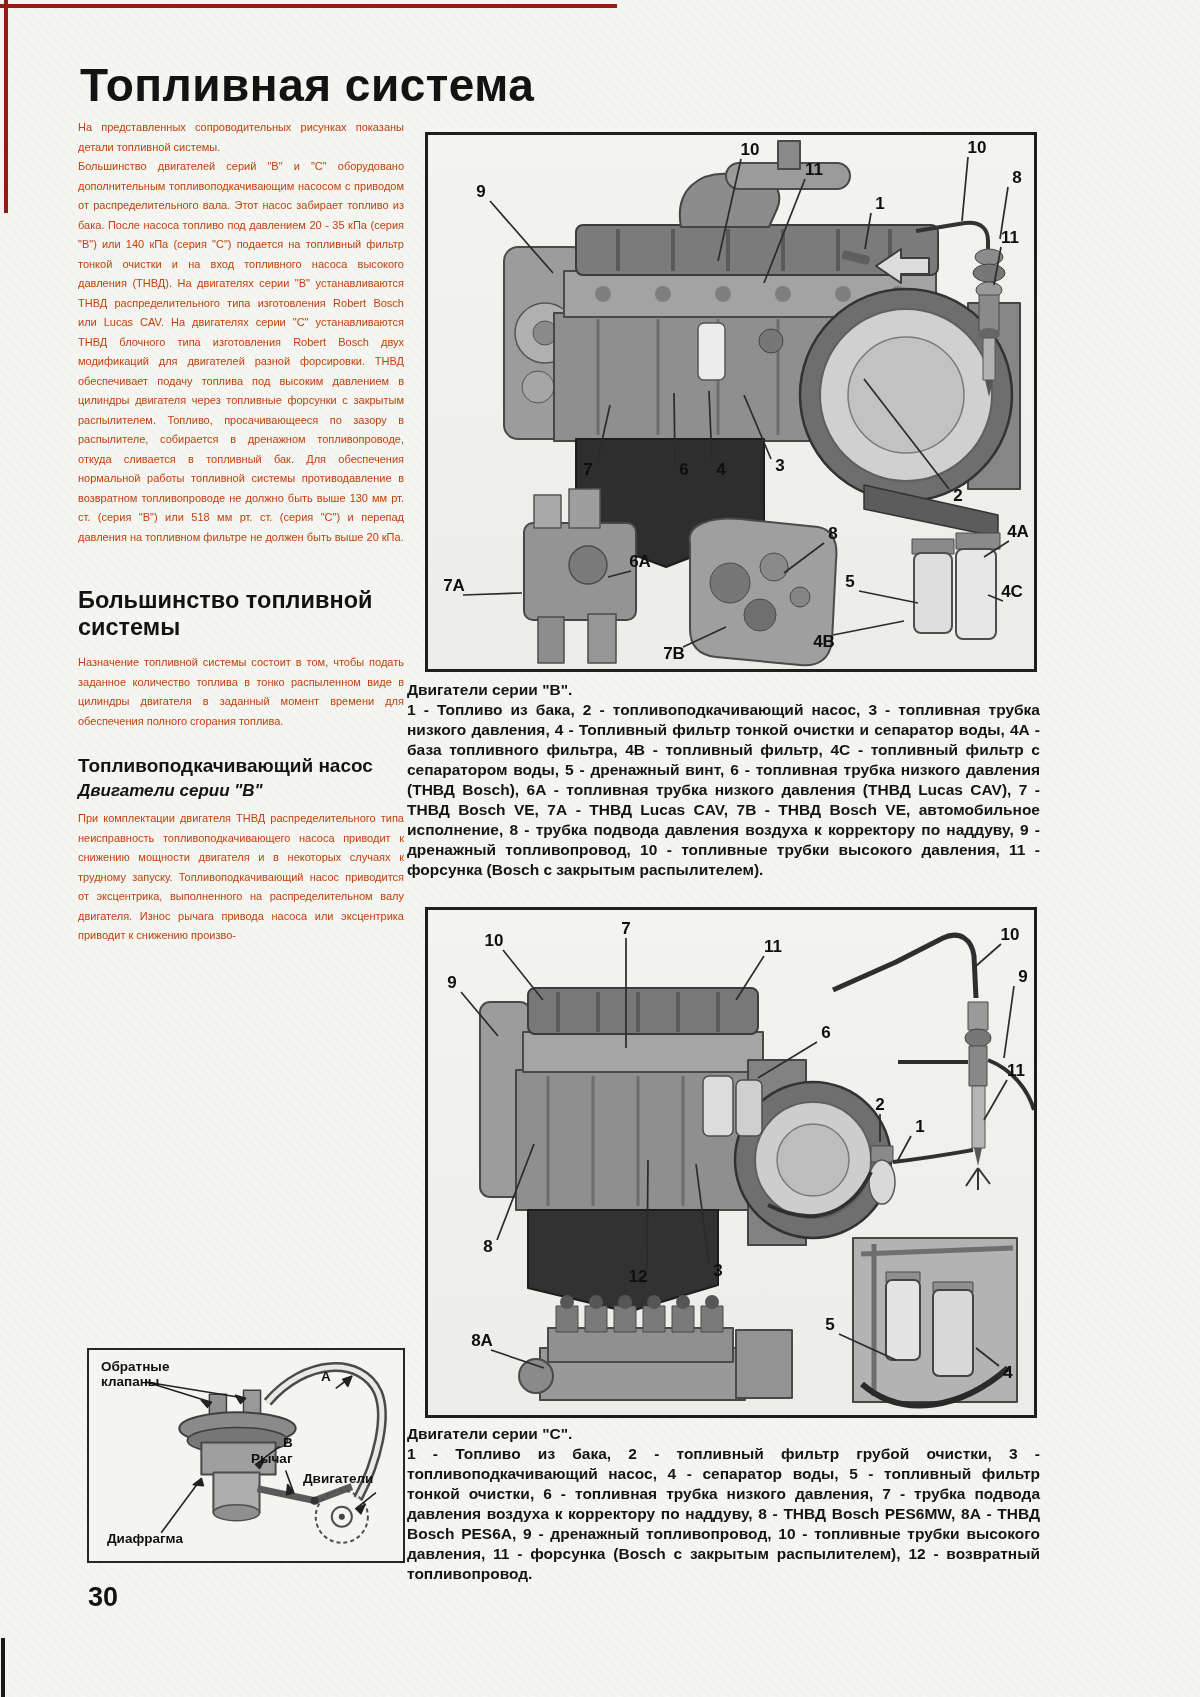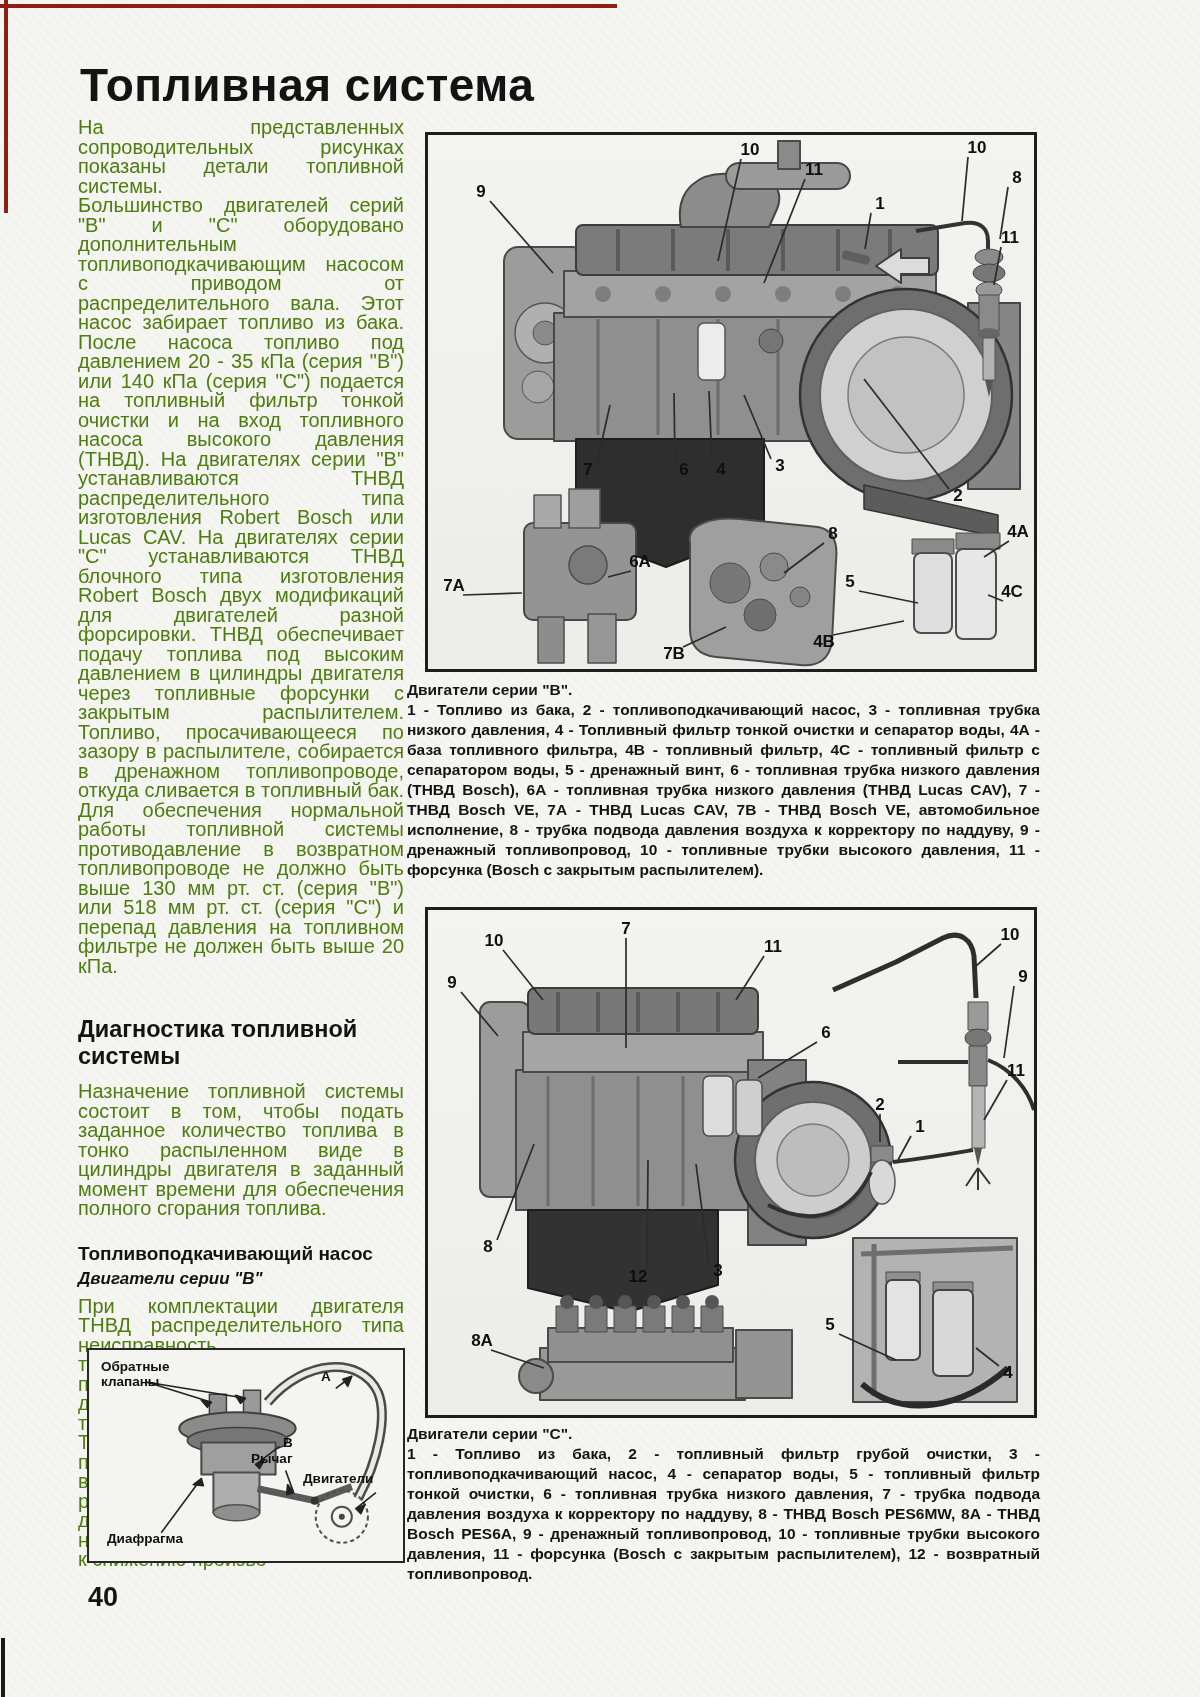--- a/index.html
+++ b/index.html
@@ -12,21 +12,21 @@
   }
   .mark-top{position:absolute;left:0;top:4px;width:617px;height:4px;background:#8e1f14;}
   .mark-left{position:absolute;left:4px;top:0;width:4px;height:213px;background:#8e1f14;}
   .mark-bottom-left{position:absolute;left:1px;top:1638px;width:4px;height:59px;background:#191919;}
   .page-title{position:absolute;left:76px;top:54px;margin:4px;font-size:46px;font-weight:bold;color:#131313;letter-spacing:.5px;}
   .leftcol{position:absolute;left:78px;top:118px;width:326px;}
   .h2{font-size:23.5px;font-weight:bold;line-height:27px;white-space:pre-line;margin:0 0 16px;color:#131313;}
   .h2.later{margin:40px 0 12px;}
   .h3{font-size:19px;font-weight:bold;margin:24px 0 4px;color:#131313;}
   .h4{font-size:17px;font-weight:bold;font-style:italic;margin:0 0 8px;color:#131313;}
-  p.body{font-size:20px;line-height:19.5px;margin:0;text-align:justify;color:#4d7c0f;}
+  p.body{font-size:11px;line-height:19.5px;margin:0;text-align:justify;color:#c2410c;}
   .frame{position:absolute;left:425px;width:612px;border:3px solid #1e1e1e;box-sizing:border-box;
          background:linear-gradient(#f3f3ef,#ecece8);}
   #frame-b{top:132px;height:540px;}
   #frame-c{top:907px;height:511px;}
   .frame svg{display:block;width:100%;height:100%;}
   .caption{position:absolute;left:407px;width:633px;font-weight:bold;font-size:15.5px;line-height:20px;text-align:justify;color:#141414;}
   #caption-b{top:680px;}
   #caption-c{top:1424px;}
   .cap-title{display:block;text-align:left;}
   .pumpbox{position:absolute;left:87px;top:1348px;width:318px;height:215px;border:2.5px solid #262626;
@@ -43,21 +43,21 @@
 <div class="mark-top"></div>
 <div class="mark-left"></div>
 <div class="mark-bottom-left"></div>
 
 <h1 class="page-title">Топливная система</h1>
 
 <div class="leftcol">
   <p class="body">На представленных сопроводительных рисунках показаны детали топливной системы.</p>
   <p class="body">Большинство двигателей серий "В" и "С" оборудовано дополнительным топливоподкачивающим насосом с приводом от распределительного вала. Этот насос забирает топливо из бака. После насоса топливо под давлением 20 - 35 кПа (серия "В") или 140 кПа (серия "С") подается на топливный фильтр тонкой очистки и на вход топливного насоса высокого давления (ТНВД). На двигателях серии "В" устанавливаются ТНВД распределительного типа изготовления Robert Bosch или Lucas CAV. На двигателях серии "С" устанавливаются ТНВД блочного типа изготовления Robert Bosch двух модификаций для двигателей разной форсировки. ТНВД обеспечивает подачу топлива под высоким давлением в цилиндры двигателя через топливные форсунки с закрытым распылителем. Топливо, просачивающееся по зазору в распылителе, собирается в дренажном топливопроводе, откуда сливается в топливный бак. Для обеспечения нормальной работы топливной системы противодавление в возвратном топливопроводе не должно быть выше 130 мм рт. ст. (серия "В") или 518 мм рт. ст. (серия "С") и перепад давления на топливном фильтре не должен быть выше 20 кПа.</p>
 
-  <div class="h2 later">Диагностика топливной
+  <div class="h2 later">Большинство топливной
 системы</div>
   <p class="body">Назначение топливной системы состоит в том, чтобы подать заданное количество топлива в тонко распыленном виде в цилиндры двигателя в заданный момент времени для обеспечения полного сгорания топлива.</p>
 
   <div class="h3">Топливоподкачивающий насос</div>
   <div class="h4">Двигатели серии "В"</div>
   <p class="body">При комплектации двигателя ТНВД распределительного типа неисправность топливоподкачивающего насоса приводит к снижению мощности двигателя и в некоторых случаях к трудному запуску. Топливоподкачивающий насос приводится от эксцентрика, выполненного на распределительном валу двигателя. Износ рычага привода насоса или эксцентрика приводит к снижению произво-</p>
 </div>
 
 <div class="frame" id="frame-b">
   <svg viewBox="0 0 606 534">
@@ -321,13 +321,13 @@
   </svg>
   <span class="plabel" style="left:12px;top:10px">Обратные
 клапаны</span>
   <span class="plabel" style="left:232px;top:20px">A</span>
   <span class="plabel" style="left:194px;top:86px">B</span>
   <span class="plabel" style="left:162px;top:102px">Рычаг</span>
   <span class="plabel" style="left:214px;top:122px">Двигатели</span>
   <span class="plabel" style="left:18px;top:182px">Диафрагма</span>
 </div>
 
-<div class="pagenum">40</div>
+<div class="pagenum">30</div>
 
 </body></html>

